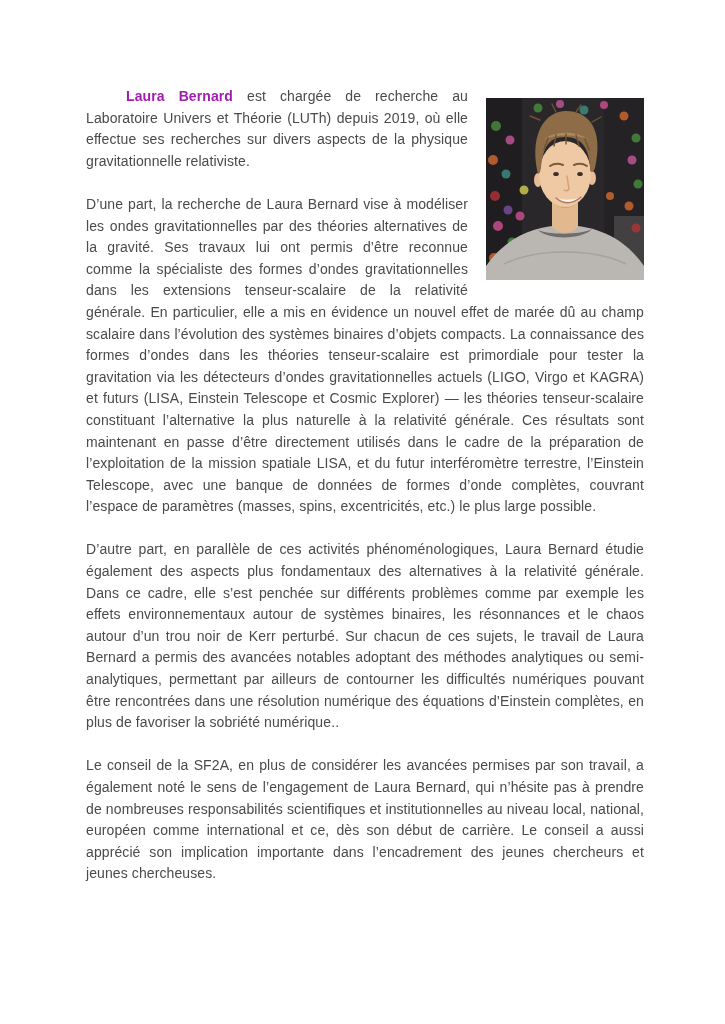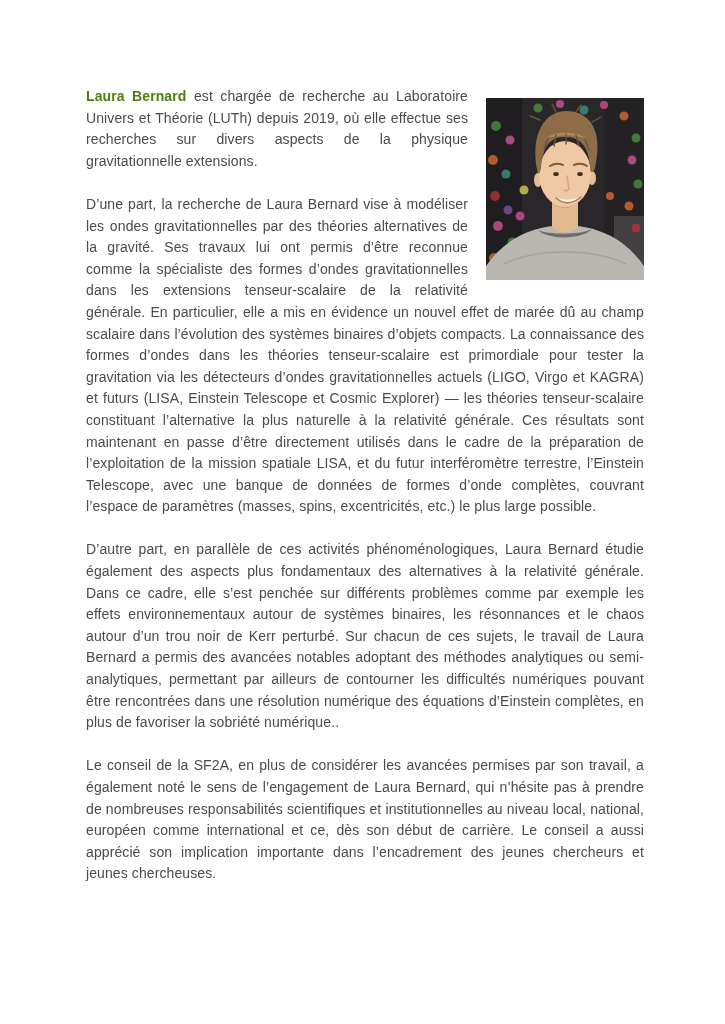--- a/index.html
+++ b/index.html
@@ -23,22 +23,23 @@
     color: #4a4a4a;
     font-size: 14px;
     line-height: 21.6px;
     text-align: justify;
     letter-spacing: 0.1px;
   }
   .content p {
     margin: 0 0 21.6px 0;
   }
   .content strong {
-    color: #4d7c0f;
+    color: #a21caf;
     font-weight: bold;
+    margin-left: 40px;
   }
   figure.photo {
     float: right;
     width: 158px;
     height: 182px;
     margin: 12px 0 20px 18px;
     padding: 0;
   }
   figure.photo svg {
     display: block;
@@ -119,21 +120,21 @@
         <ellipse cx="70" cy="76" rx="2.8" ry="2.1" fill="#3c3028"></ellipse>
         <ellipse cx="94" cy="76" rx="2.8" ry="2.1" fill="#3c3028"></ellipse>
 
         <path d="M81,78 L83,91 Q81,94 78,92" fill="none" stroke="#d2a377" stroke-width="1.5" stroke-linecap="round"></path>
 
         <path d="M70,100 Q82,109 95,99 Q83,104 70,100 Z" fill="#f7f2ec"></path>
         <path d="M70,100 Q82,110 95,99" fill="none" stroke="#b07a61" stroke-width="1.5" stroke-linecap="round"></path>
       </svg>
     </figure>
 
-    <p><strong>Laura Bernard</strong><span> est chargée de recherche au Laboratoire Univers et Théorie (LUTh) depuis 2019, où elle effectue ses recherches sur divers aspects de la physique gravitationnelle extensions.</span></p>
+    <p><strong>Laura Bernard</strong><span> est chargée de recherche au Laboratoire Univers et Théorie (LUTh) depuis 2019, où elle effectue ses recherches sur divers aspects de la physique gravitationnelle relativiste.</span></p>
 
     <p>D’une part, la recherche de Laura Bernard vise à modéliser les ondes gravitationnelles par des théories alternatives de la gravité. Ses travaux lui ont permis d’être reconnue comme la spécialiste des formes d’ondes gravitationnelles dans les extensions tenseur-scalaire de la relativité générale. En particulier, elle a mis en évidence un nouvel effet de marée dû au champ scalaire dans l’évolution des systèmes binaires d’objets compacts. La connaissance des formes d’ondes dans les théories tenseur-scalaire est primordiale pour tester la gravitation via les détecteurs d’ondes gravitationnelles actuels (LIGO, Virgo et KAGRA) et futurs (LISA, Einstein Telescope et Cosmic Explorer) — les théories tenseur-scalaire constituant l’alternative la plus naturelle à la relativité générale. Ces résultats sont maintenant en passe d’être directement utilisés dans le cadre de la préparation de l’exploitation de la mission spatiale LISA, et du futur interféromètre terrestre, l’Einstein Telescope, avec une banque de données de formes d’onde complètes, couvrant l’espace de paramètres (masses, spins, excentricités, etc.) le plus large possible.</p>
 
     <p>D’autre part, en parallèle de ces activités phénoménologiques, Laura Bernard étudie également des aspects plus fondamentaux des alternatives à la relativité générale. Dans ce cadre, elle s’est penchée sur différents problèmes comme par exemple les effets environnementaux autour de systèmes binaires, les résonnances et le chaos autour d’un trou noir de Kerr perturbé. Sur chacun de ces sujets, le travail de Laura Bernard a permis des avancées notables adoptant des méthodes analytiques ou semi-analytiques, permettant par ailleurs de contourner les difficultés numériques pouvant être rencontrées dans une résolution numérique des équations d’Einstein complètes, en plus de favoriser la sobriété numérique..</p>
 
     <p>Le conseil de la SF2A, en plus de considérer les avancées permises par son travail, a également noté le sens de l’engagement de Laura Bernard, qui n’hésite pas à prendre de nombreuses responsabilités scientifiques et institutionnelles au niveau local, national, européen comme international et ce, dès son début de carrière. Le conseil a aussi apprécié son implication importante dans l’encadrement des jeunes chercheurs et jeunes chercheuses.</p>
 
   </div>
 </div>
 

